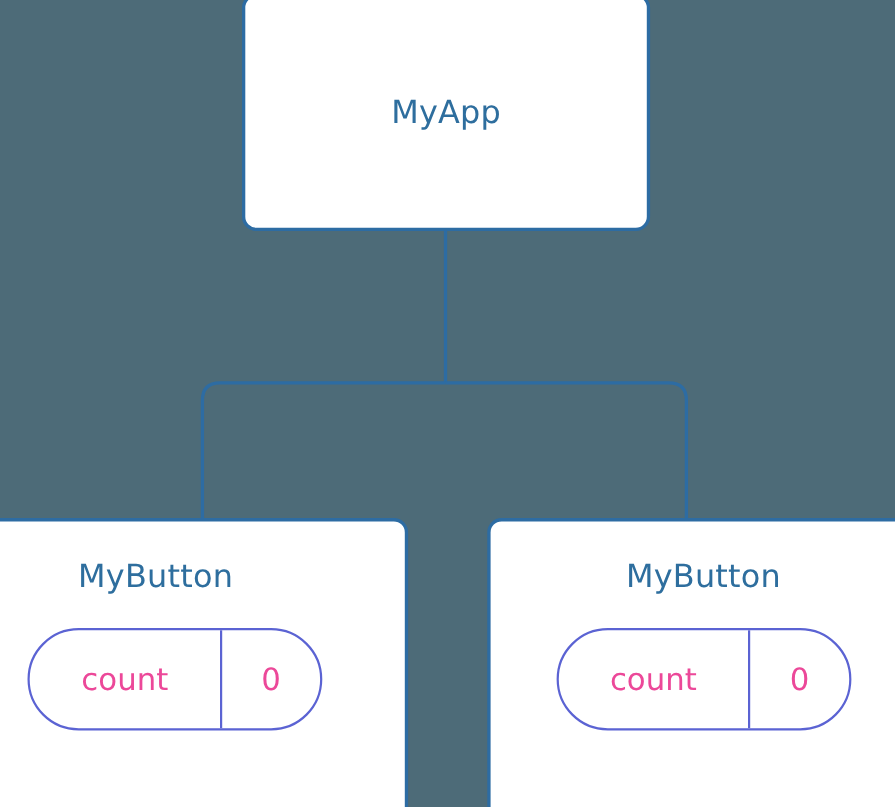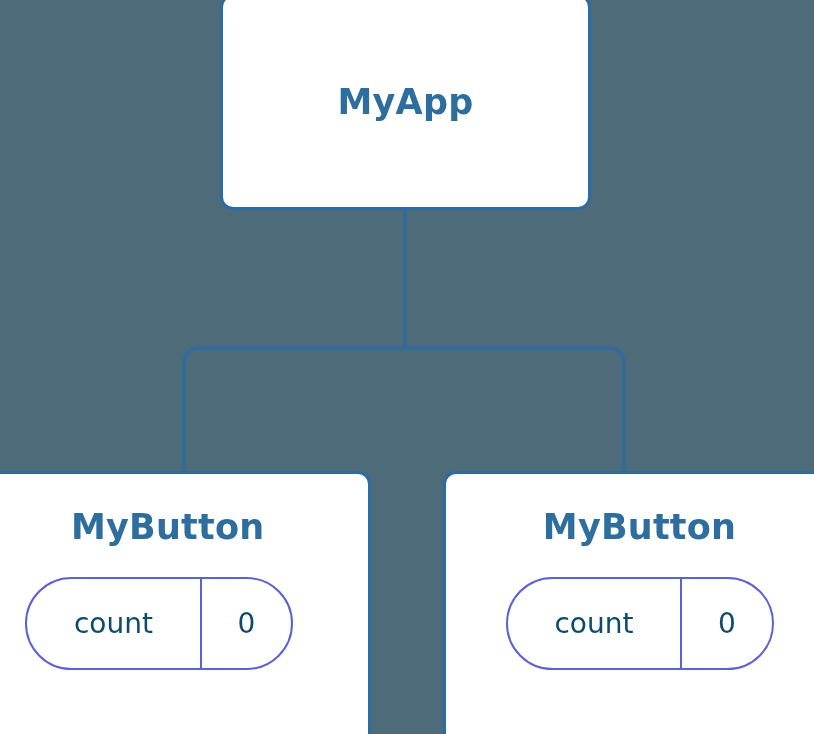--- a/index.html
+++ b/index.html
@@ -33,23 +33,23 @@
     box-sizing: border-box;
     background: #ffffff;
     border: 3px solid #2d6ca3;
     border-radius: 13px;
     display: flex;
     flex-direction: column;
     align-items: center;
   }
   .node-title {
     color: #2e6e9e;
-    font-size: 35px;
+    font-size: 29px;
     line-height: 1;
-    font-weight: 700;
+    font-weight: 400;
     letter-spacing: 0.2px;
     white-space: nowrap;
   }
   #node-root {
     left: 220px;
     top: -6px;
     width: 371px;
     height: 216px;
     justify-content: center;
   }
@@ -77,21 +77,21 @@
     border: 2px solid #5b63d3;
     border-radius: 47px;
     display: flex;
     align-items: stretch;
     background: #ffffff;
   }
   .pill-key, .pill-val {
     display: flex;
     align-items: center;
     justify-content: center;
-    color: #0c4a6e;
+    color: #ec4899;
     font-size: 28px;
     line-height: 1;
     white-space: nowrap;
   }
   .pill-key {
     flex: 0 0 65.5%;
     border-right: 2px solid #5b63d3;
   }
   .pill-val {
     flex: 1 1 auto;

